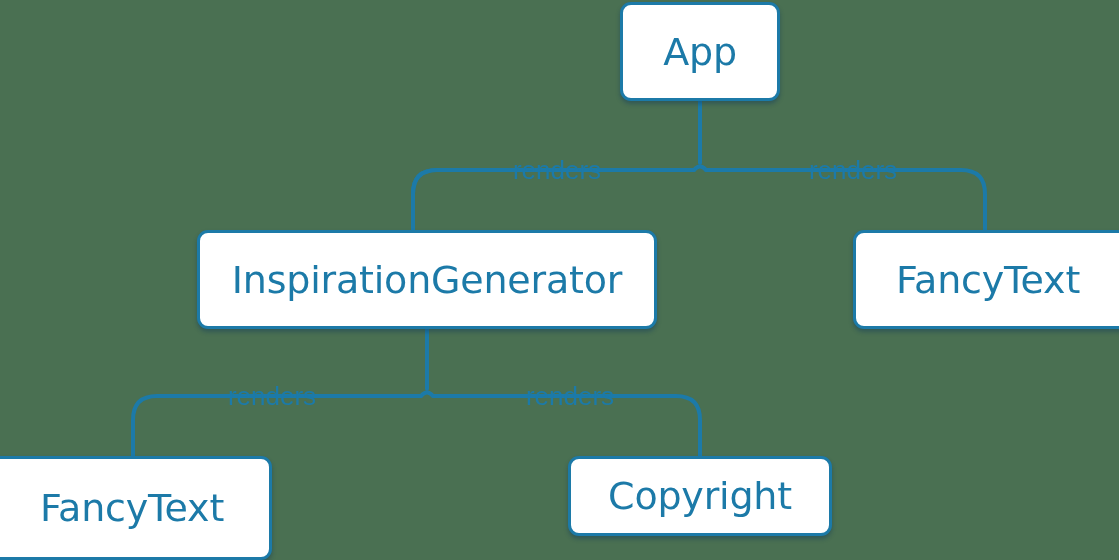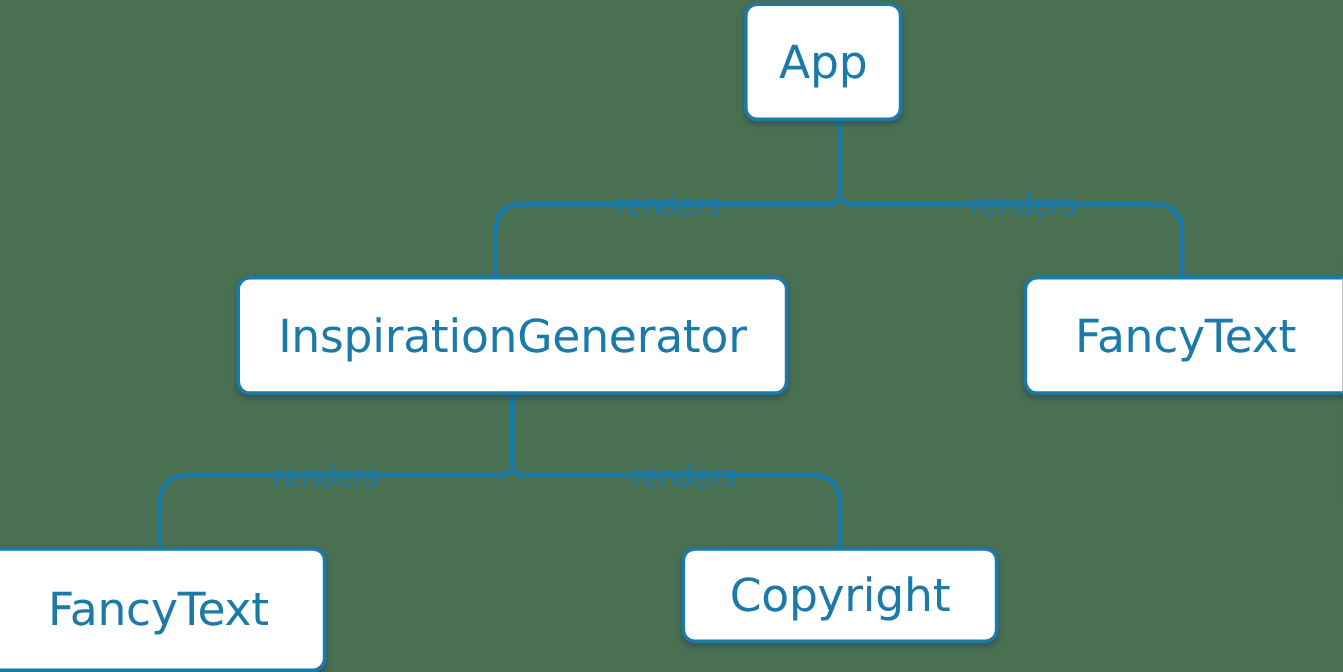--- a/index.html
+++ b/index.html
@@ -49,21 +49,21 @@
     color: #1c7aa8;
     font-size: 26px;
     line-height: 1;
     white-space: nowrap;
     z-index: 4;
     font-family: Liberation Sans, sans-serif;
     transform: translate(-50%, -50%);
   }
 
   
-  #node-app        { left: 620px; top: 2px;   width: 132px; height: 99px; }
+  #node-app        { left: 620px; top: 2px;   width: 160px; height: 99px; }
   #node-inspgen    { left: 197px; top: 230px; width: 460px; height: 99px; }
   #node-fancy-right{ left: 853px; top: 230px; width: 282px; height: 99px; }
   #node-fancy-left { left: -38px; top: 456px; width: 310px; height: 104px; }
   #node-copyright  { left: 568px; top: 456px; width: 264px; height: 80px; }
 
   #node-app .node-label        { font-size: 38px; }
   #node-inspgen .node-label    { font-size: 38px; }
   #node-fancy-right .node-label{ font-size: 38px; }
   #node-fancy-left .node-label { font-size: 38px; }
   #node-copyright .node-label  { font-size: 38px; }

